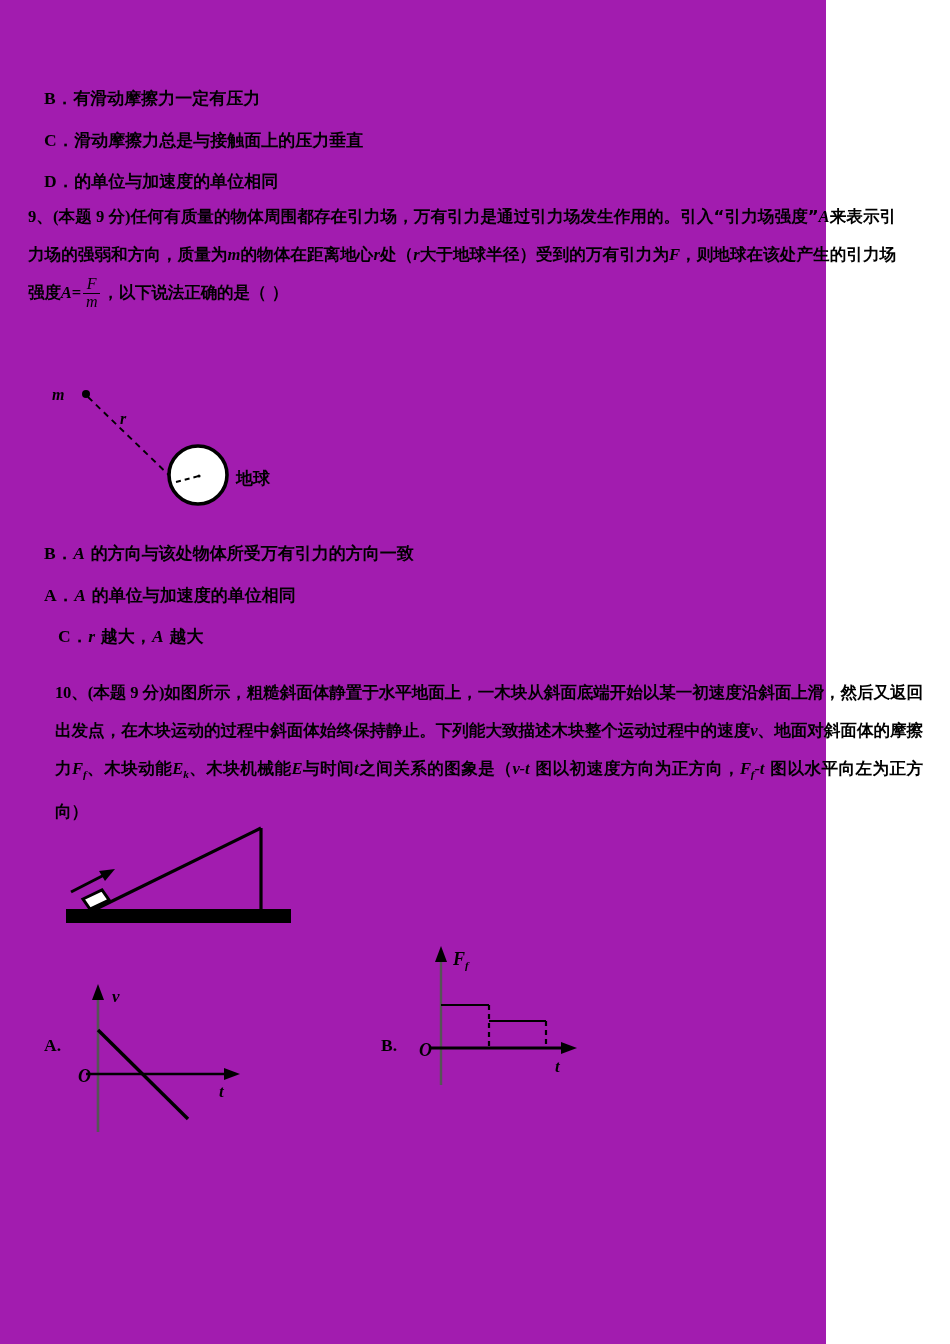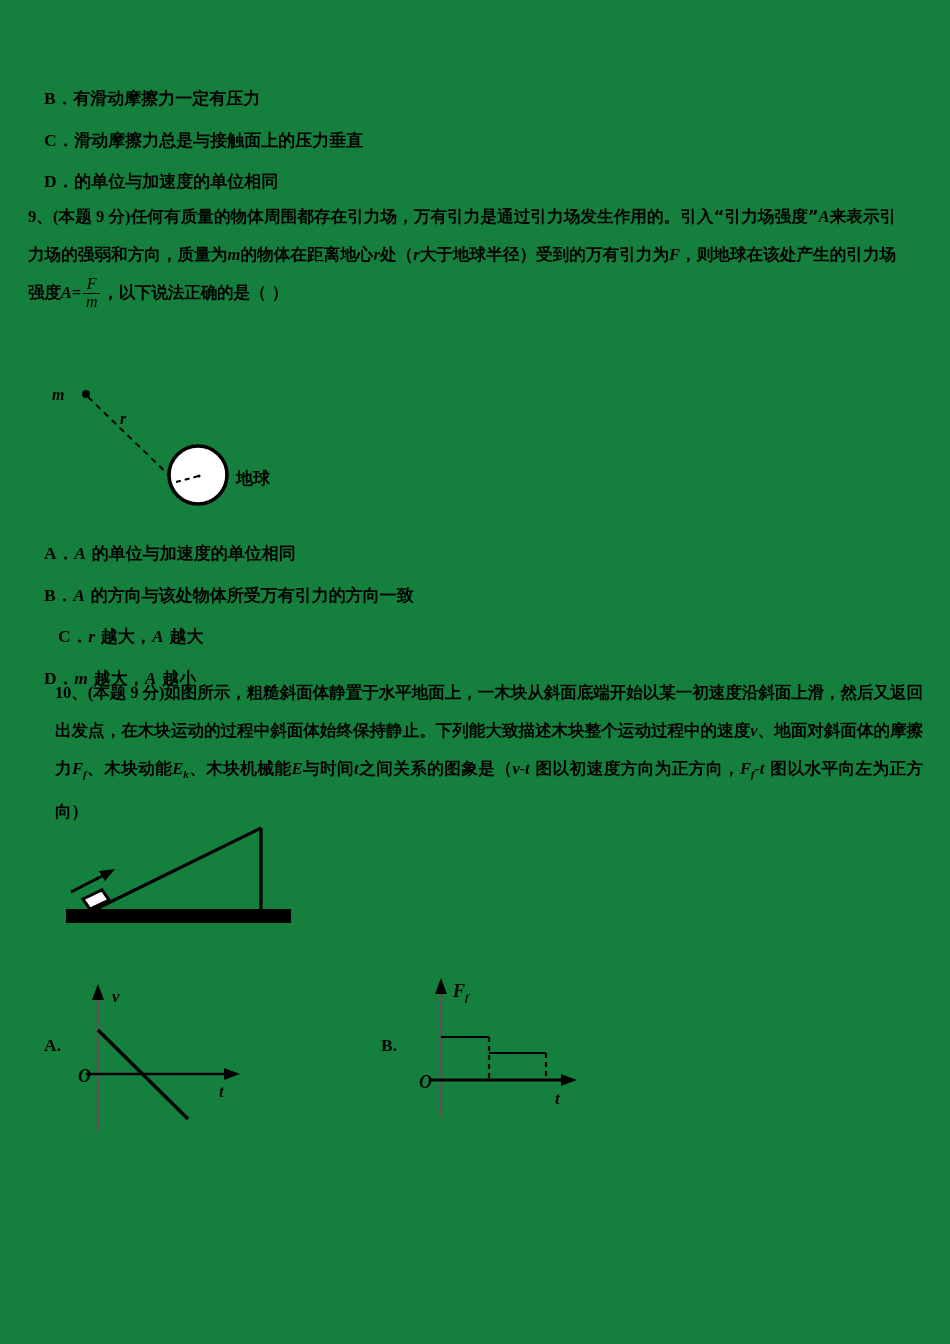--- a/index.html
+++ b/index.html
@@ -11,23 +11,23 @@
     width: 950px;
     height: 1344px;
     position: relative;
     font-family: "Liberation Serif", "DejaVu Serif", serif;
     color: #000000;
     overflow: hidden;
   }
   .page {
     position: absolute;
     left: 0; top: 0;
-    width: 950px;
+    width: 826px;
     height: 1344px;
-    background: #15803d;
+    background: #a21caf;
   }
 
   
   .opt-line {
     font-size: 17.5px;
     line-height: 1;
     white-space: nowrap;
     font-weight: bold;
   }
   .opt-tag {
@@ -115,34 +115,31 @@
 
       <text x="14" y="28" font-family="Liberation Serif, serif" font-style="italic" font-weight="bold" font-size="16" fill="#000">m</text>
       <text x="82" y="52" font-family="Liberation Serif, serif" font-style="italic" font-weight="bold" font-size="16" fill="#000">r</text>
       <text x="198" y="112" font-family="DejaVu Sans, sans-serif" font-weight="bold" font-size="17" fill="#000">地球</text>
     </svg>
   </div>
 
   <div class="abs" style="left:44px; top:545px;">
 
     <div class="opt-line" style="margin-bottom:24px;">
+      <span class="opt-tag">B．</span><span class="it">A</span><span class="cn"> 的方向与该处物体所受万有引力的方向一致</span>
+    </div>
+
+    <div class="opt-line" style="margin-bottom:24px;">
       <span class="opt-tag">A．</span><span class="it">A</span><span class="cn"> 的单位与加速度的单位相同</span>
-    </div>
-
-    <div class="opt-line" style="margin-bottom:24px;">
-      <span class="opt-tag">B．</span><span class="it">A</span><span class="cn"> 的方向与该处物体所受万有引力的方向一致</span>
     </div>
 
     <div class="opt-line" style="margin-bottom:24px;margin-left:14px;">
       <span class="opt-tag">C．</span><span class="it">r</span><span class="cn"> 越大，</span><span class="it">A</span><span class="cn"> 越大</span>
     </div>
 
-    <div class="opt-line">
-      <span class="opt-tag">D．</span><span class="it">m</span><span class="cn"> 越大，</span><span class="it">A</span><span class="cn"> 越小</span>
-    </div>
 
   </div>
 
   <div class="abs q-para" style="left:55px; top:674px; width:868px;">
     <span class="ser">10、</span><span class="ser">(本题 9 分)</span><span>如图所示，粗糙斜面体静置于水平地面上，一木块从斜面底端开始以某一初速度沿斜面上滑，然后又返回出发点，在木块运动的过程中斜面体始终保持静止。下列能大致描述木块整个运动过程中的速度</span><span class="itv">v</span><span>、地面对斜面体的摩擦力</span><span class="itv">F</span><sub class="itv">f</sub><span>、木块动能</span><span class="itv">E</span><sub class="itv">k</sub><span>、木块机械能</span><span class="itv">E</span><span>与时间</span><span class="itv">t</span><span>之间关系的图象是（</span><span class="itv">v-t</span><span> 图以初速度方向为正方向，</span><span class="itv">F</span><sub class="itv">f</sub><span class="itv">-t</span><span> 图以水平向左为正方向）</span>
   </div>
 
   <div class="abs" style="left:58px; top:818px;">
     <svg width="260" height="120" viewBox="0 0 260 120">
 
@@ -177,21 +174,21 @@
       <text x="36" y="20" font-family="Liberation Serif, serif" font-style="italic" font-weight="bold" font-size="17" fill="#000">v</text>
       <text x="143" y="115" font-family="Liberation Serif, serif" font-style="italic" font-weight="bold" font-size="17" fill="#000">t</text>
       <text x="2" y="100" font-family="Liberation Serif, serif" font-style="italic" font-weight="bold" font-size="18" fill="#000">O</text>
     </svg>
   </div>
 
   <div class="abs" style="left:381px; top:1035px;">
     <span class="opt-tag" style="font-size:17.5px;">B.</span>
   </div>
 
-  <div class="abs" style="left:415px; top:975px;">
+  <div class="abs" style="left:415px; top:943px;">
     <svg width="200" height="150" viewBox="0 0 200 150">
 
       <line x1="26" y1="16" x2="26" y2="142" stroke="#555" stroke-width="2.4"></line>
       <polygon points="26,3 20,19 32,19" fill="#000"></polygon>
 
       <line x1="14" y1="105" x2="148" y2="105" stroke="#000" stroke-width="3"></line>
       <polygon points="162,105 146,99 146,111" fill="#000"></polygon>
 
       <line x1="26" y1="62" x2="74" y2="62" stroke="#000" stroke-width="1.8"></line>
 

